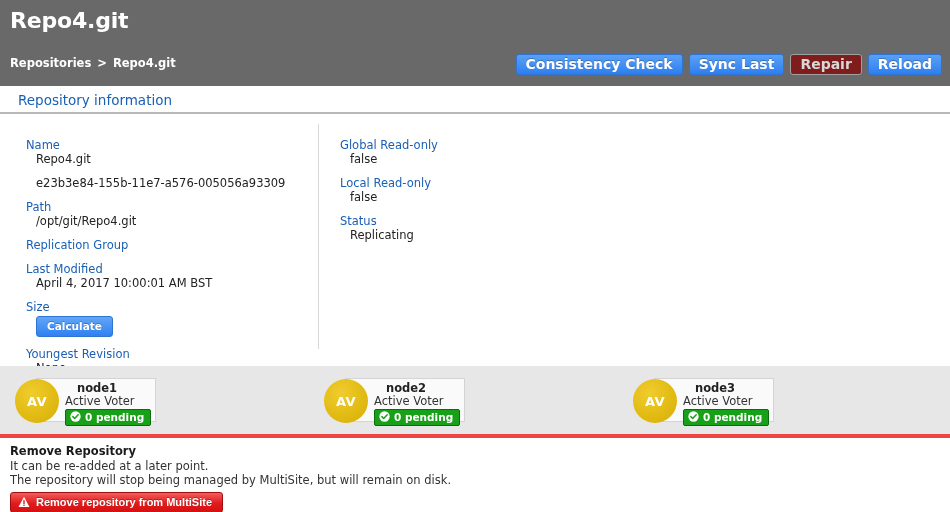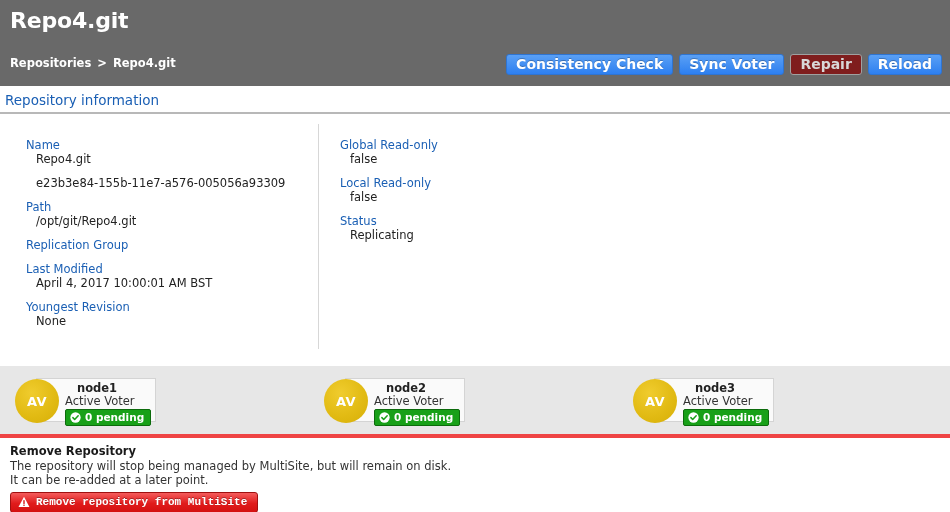--- a/index.html
+++ b/index.html
@@ -76,21 +76,21 @@
     background: #7f1d1d;
     border-color: #a0a0a0;
     color: #d8d8d8;
     cursor: default;
     text-shadow: none;
   }
 
   
   .section-bar {
     margin: 0;
-    padding: 6px 0 4px 5px;
+    padding: 6px 0 4px 18px;
     border-bottom: 2px solid #b8b8b8;
     color: #1a5fb4;
     font-size: 13.5px;
     background: #ffffff;
   }
 
   
   .info-wrap {
     position: relative;
     height: 252px;
@@ -188,21 +188,21 @@
     line-height: 13px;
     margin-left: 12px;
   }
   .node-role {
     font-size: 11.5px;
     color: #333333;
     line-height: 13px;
   }
   .pending-badge {
     display: inline-flex;
-    align-items: center;
+    align-items: flex-start;
     gap: 4px;
     margin-top: 1px;
     background: #18a018;
     border: 1px solid #0c6b0c;
     border-radius: 2px;
     padding: 1px 6px 2px 4px;
     color: #ffffff;
     font-size: 10.5px;
     font-weight: bold;
     white-space: nowrap;
@@ -227,21 +227,21 @@
   .remove-desc {
     font-size: 11.5px;
     color: #333333;
     line-height: 14px;
   }
   .btn-remove {
     margin-top: 5px;
     display: inline-flex;
     align-items: center;
     gap: 6px;
-    font-family: Liberation Mono, monospace;
+    font-family: Liberation Sans, sans-serif;
     font-size: 11px;
     font-weight: bold;
     color: #ffffff;
     border: 1px solid #a01010;
     border-radius: 3px;
     padding: 3px 10px 4px 7px;
     background: linear-gradient(to bottom, #f45b5b 0%, #e01b1b 55%, #d41010 100%);
     cursor: pointer;
     text-shadow: 0 -1px 0 rgba(0,0,0,0.3);
   }
@@ -252,21 +252,21 @@
 
 <div class="app-header">
   <div class="app-title">Repo4.git</div>
 
   <div class="breadcrumb">
     <a class="crumb-link" href="#">Repositories</a><span class="crumb-sep">&gt;</span><span class="crumb-current">Repo4.git</span>
   </div>
 
   <div class="header-actions">
     <button class="btn">Consistency Check</button>
-    <button class="btn">Sync Voter</button>
+    <button class="btn">Sync Last</button>
     <button class="btn disabled" disabled="">Repair</button>
     <button class="btn">Reload</button>
   </div>
 </div>
 
 <div class="section-bar">Repository information</div>
 
 <div class="info-wrap">
   <div class="info-divider"></div>
 
@@ -281,20 +281,24 @@
     <div class="field">
       <div class="field-label">Path</div>
       <div class="field-value">/opt/git/Repo4.git</div>
     </div>
     <div class="field">
       <div class="field-label">Replication Group</div>
     </div>
     <div class="field">
       <div class="field-label">Last Modified</div>
       <div class="field-value">April 4, 2017 10:00:01 AM BST</div>
+    </div>
+    <div class="field">
+      <div class="field-label">Size</div>
+      <button class="btn-calculate">Calculate</button>
     </div>
     <div class="field">
       <div class="field-label">Youngest Revision</div>
       <div class="field-value">None</div>
     </div>
   </div>
 
   <div class="info-col right">
     <div class="field">
       <div class="field-label">Global Read-only</div>
@@ -355,22 +359,22 @@
         </svg>
         <span>0 pending</span>
       </div>
     </div>
   </div>
 
 </div>
 
 <div class="remove-section">
   <div class="remove-title">Remove Repository</div>
+  <div class="remove-desc">It can be re-added at a later point.</div>
   <div class="remove-desc">The repository will stop being managed by MultiSite, but will remain on disk.</div>
-  <div class="remove-desc">It can be re-added at a later point.</div>
   <button class="btn-remove">
     <svg class="warn-icon" viewBox="0 0 16 16">
       <path d="M8 1 L15.3 14.6 L0.7 14.6 Z" fill="#ffffff"></path>
       <rect x="7.1" y="5.6" width="1.8" height="5" fill="#d41010"></rect>
       <rect x="7.1" y="11.4" width="1.8" height="1.8" fill="#d41010"></rect>
     </svg>
     <span>Remove repository from MultiSite</span>
   </button>
 </div>
 

